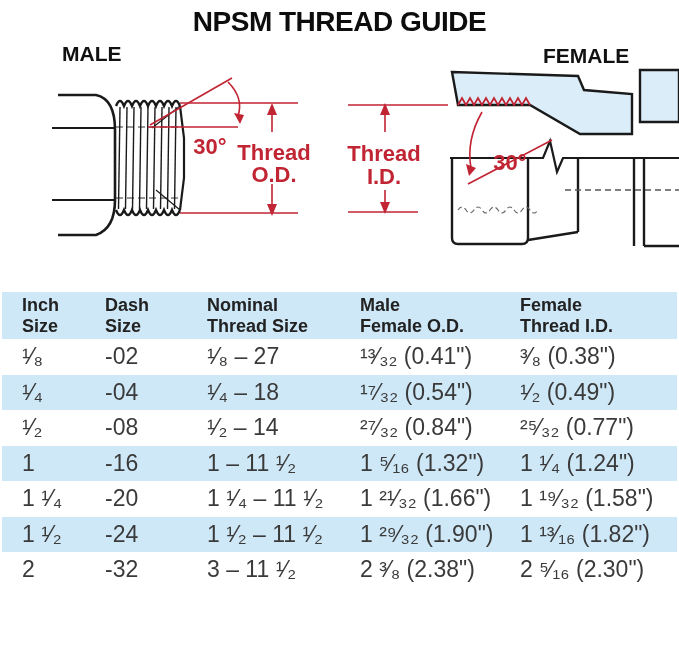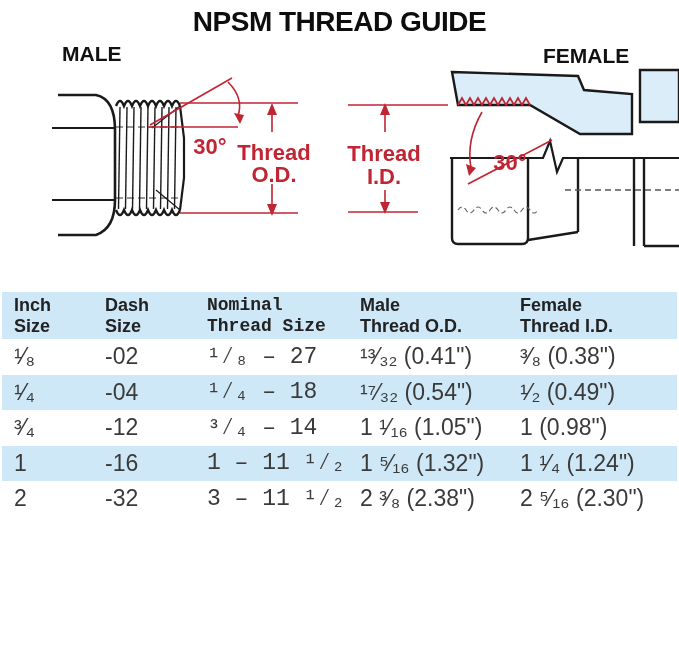--- a/index.html
+++ b/index.html
@@ -26,23 +26,23 @@
   .red-note{fill:var(--accent-red);font-size:22px;font-weight:600;}
   .thread-table{position:absolute;left:2px;top:292px;width:675px;
     border-collapse:collapse;table-layout:fixed;}
   .thread-table th,.thread-table td{text-align:left;vertical-align:middle;
     white-space:nowrap;overflow:visible;}
   .thread-table thead tr{height:47px;background:var(--row-blue);}
   .thread-table tbody tr{height:35.5px;}
   .thread-table tbody tr:nth-child(even){background:var(--row-blue);}
   .thread-table th{font-size:18px;font-weight:700;color:#222;line-height:1.15;}
   .thread-table td{font-size:23px;color:var(--text);}
-  .thread-table th:nth-child(1),.thread-table td:nth-child(1){width:95px;padding-left:12px;}
+  .thread-table th:nth-child(1),.thread-table td:nth-child(1){width:95px;padding-left:20px;}
   .thread-table th:nth-child(2),.thread-table td:nth-child(2){width:105px;padding-left:8px;}
-  .thread-table th:nth-child(3),.thread-table td:nth-child(3){width:152px;padding-left:5px;font-family:Liberation Mono, monospace;}
+  .thread-table th:nth-child(3),.thread-table td:nth-child(3){width:152px;padding-left:5px;}
   .thread-table th:nth-child(4),.thread-table td:nth-child(4){width:162px;padding-left:6px;}
   .thread-table th:nth-child(5),.thread-table td:nth-child(5){width:161px;padding-left:4px;}
 </style>
 </head>
 <body>
 
 <div class="page">
 
   <div class="title">NPSM THREAD GUIDE</div>
   <div class="side-label label-male">MALE</div>
@@ -143,21 +143,21 @@
         <th>
           <span>Inch</span><br><span>Size</span>
         </th>
         <th>
           <span>Dash</span><br><span>Size</span>
         </th>
         <th>
           <span>Nominal</span><br><span>Thread Size</span>
         </th>
         <th>
-          <span>Male</span><br><span>Thread O.D.</span>
+          <span>Male</span><br><span>Female O.D.</span>
         </th>
         <th>
           <span>Female</span><br><span>Thread I.D.</span>
         </th>
       </tr>
     </thead>
     <tbody id="tbody">
         <tr>
           <td>¹⁄₈</td>
           <td>-02</td>
@@ -166,34 +166,48 @@
           <td>³⁄₈ (0.38")</td>
         </tr>
         <tr>
           <td>¹⁄₄</td>
           <td>-04</td>
           <td>¹⁄₄ – 18</td>
           <td>¹⁷⁄₃₂ (0.54")</td>
           <td>¹⁄₂ (0.49")</td>
         </tr>
         <tr>
-          <td>³⁄₄</td>
-          <td>-12</td>
-          <td>³⁄₄ – 14</td>
-          <td>1 ¹⁄₁₆ (1.05")</td>
-          <td>1 (0.98")</td>
+          <td>¹⁄₂</td>
+          <td>-08</td>
+          <td>¹⁄₂ – 14</td>
+          <td>²⁷⁄₃₂ (0.84")</td>
+          <td>²⁵⁄₃₂ (0.77")</td>
         </tr>
         <tr>
           <td>1</td>
           <td>-16</td>
           <td>1 – 11 ¹⁄₂</td>
           <td>1 ⁵⁄₁₆ (1.32")</td>
           <td>1 ¹⁄₄ (1.24")</td>
         </tr>
         <tr>
+          <td>1 ¹⁄₄</td>
+          <td>-20</td>
+          <td>1 ¹⁄₄ – 11 ¹⁄₂</td>
+          <td>1 ²¹⁄₃₂ (1.66")</td>
+          <td>1 ¹⁹⁄₃₂ (1.58")</td>
+        </tr>
+        <tr>
+          <td>1 ¹⁄₂</td>
+          <td>-24</td>
+          <td>1 ¹⁄₂ – 11 ¹⁄₂</td>
+          <td>1 ²⁹⁄₃₂ (1.90")</td>
+          <td>1 ¹³⁄₁₆ (1.82")</td>
+        </tr>
+        <tr>
           <td>2</td>
           <td>-32</td>
           <td>3 – 11 ¹⁄₂</td>
           <td>2 ³⁄₈ (2.38")</td>
           <td>2 ⁵⁄₁₆ (2.30")</td>
         </tr>
       </tbody>
   </table>
 
 </div>

